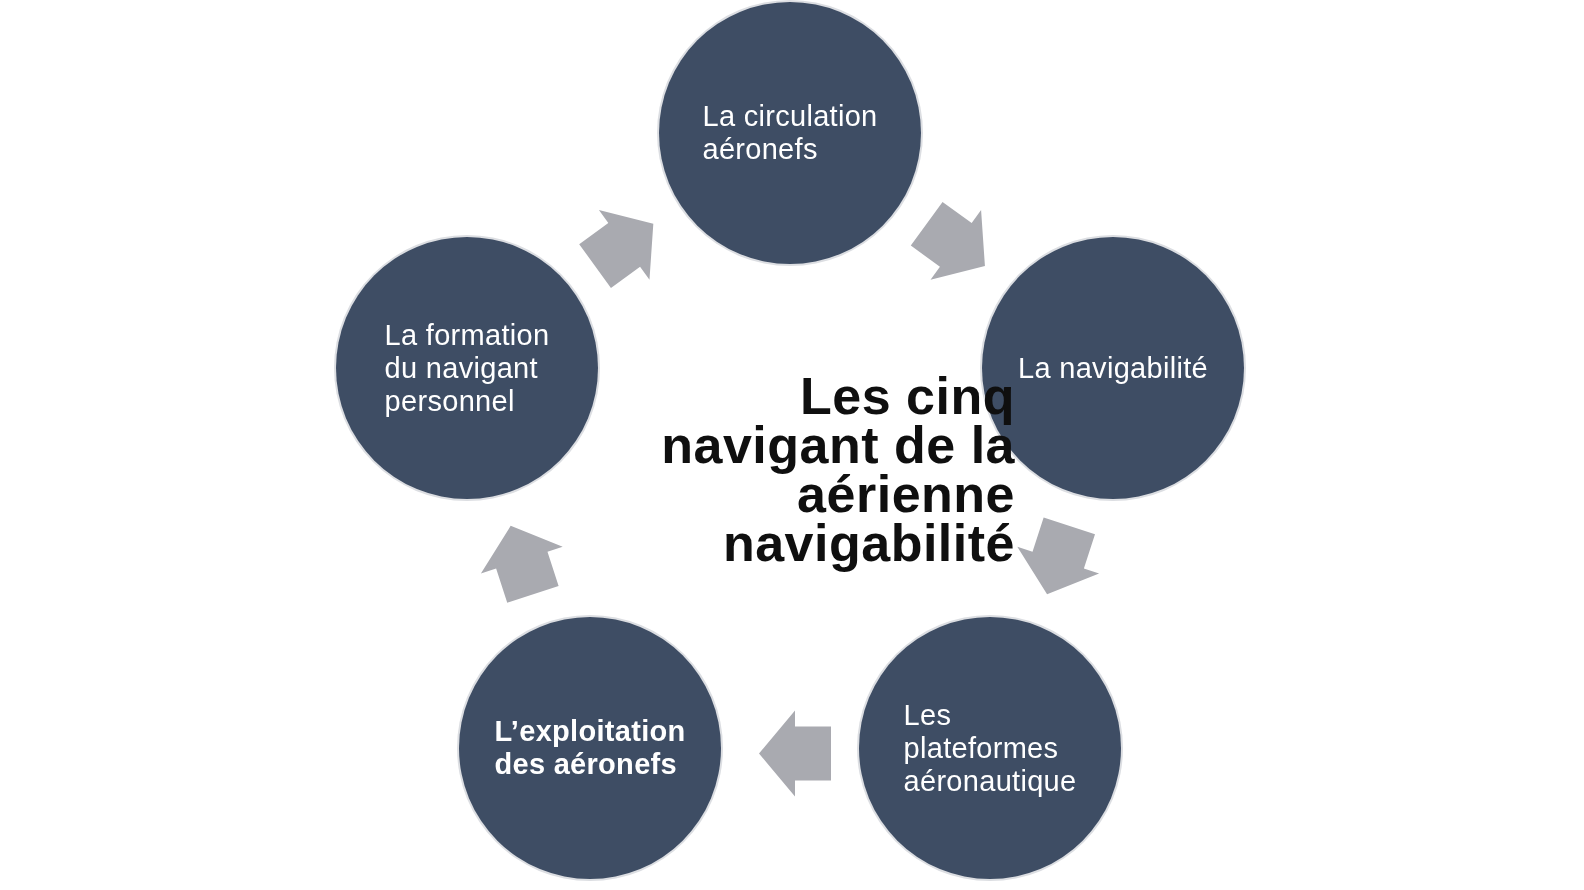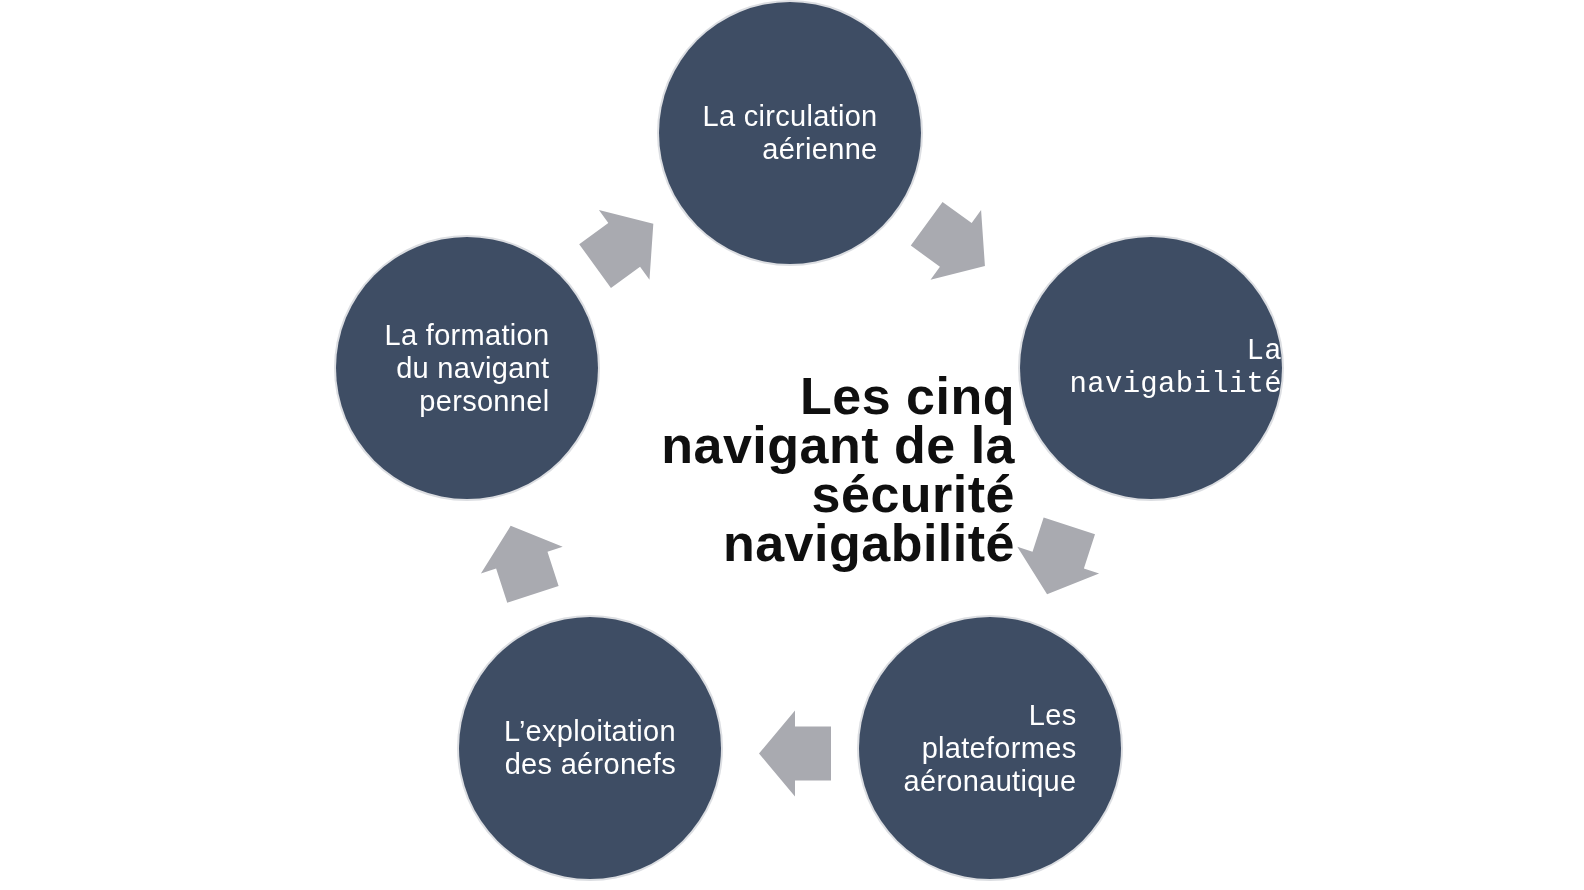--- a/index.html
+++ b/index.html
@@ -28,31 +28,31 @@
   .circle {
     position: absolute;
     width: 262px;
     height: 262px;
     border-radius: 50%;
     background: var(--circle-fill);
     box-shadow: 0 0 0 2px var(--circle-ring);
     display: flex;
     align-items: center;
     justify-content: center;
-    text-align: right;
+    text-align: left;
     color: var(--circle-text);
     font-size: 29px;
     line-height: 33px;
     letter-spacing: 0.3px;
   }
   .circle-label span { display: block; }
   .pos-top          { left: 659px; top: 2px;   }
-  .pos-right        { left: 1020px; top: 237px; font-family: Liberation Mono, monospace; }
+  .pos-right        { left: 982px; top: 237px; }
   .pos-bottom-right { left: 859px; top: 617px; }
-  .pos-bottom-left  { left: 459px; top: 617px; }
+  .pos-bottom-left  { left: 459px; top: 617px; font-weight: bold; }
   .pos-left         { left: 336px; top: 237px; }
   .diagram-title {
     position: absolute;
     left: 565px;
     top: 372px;
     width: 450px;
     text-align: right;
     font-weight: bold;
     font-size: 52px;
     line-height: 49px;
@@ -80,21 +80,21 @@
       <polygon class="cycle-arrow" points="-36,-27 0,-27 0,-43 36,0 0,43 0,27 -36,27"></polygon>
     </g>
     <g transform="translate(521.8,560.1) rotate(252)">
       <polygon class="cycle-arrow" points="-36,-27 0,-27 0,-43 36,0 0,43 0,27 -36,27"></polygon>
     </g>
   </svg>
 
   <div class="circle pos-top">
     <div class="circle-label">
       <span>La circulation</span>
-      <span>aérienne</span>
+      <span>aéronefs</span>
     </div>
   </div>
 
   <div class="circle pos-right">
     <div class="circle-label">
       <span>La navigabilité</span>
     </div>
   </div>
 
   <div class="circle pos-bottom-right">
@@ -116,17 +116,17 @@
     <div class="circle-label">
       <span>La formation</span>
       <span>du navigant</span>
       <span>personnel</span>
     </div>
   </div>
 
   <div class="diagram-title">
     <span>Les cinq</span>
     <span>navigant de la</span>
-    <span>sécurité</span>
+    <span>aérienne</span>
     <span>navigabilité</span>
   </div>
 
 </div>
 
 </body></html>

